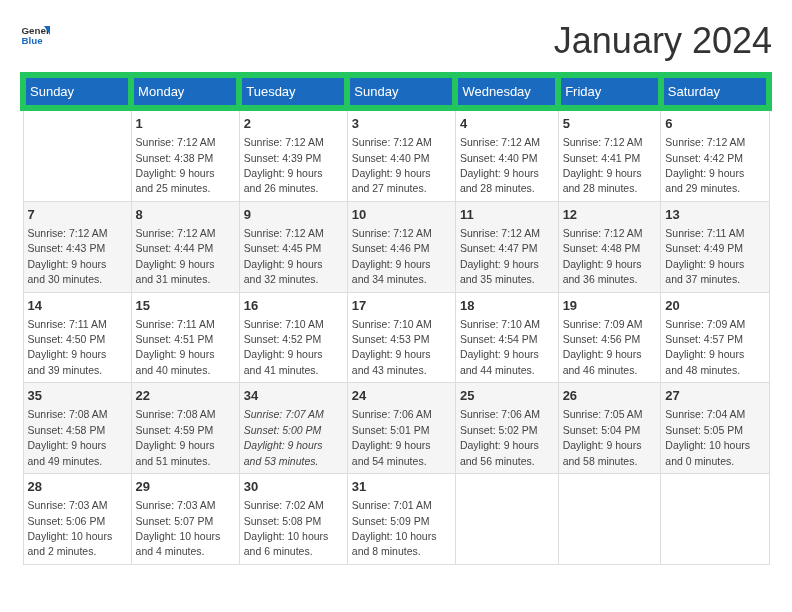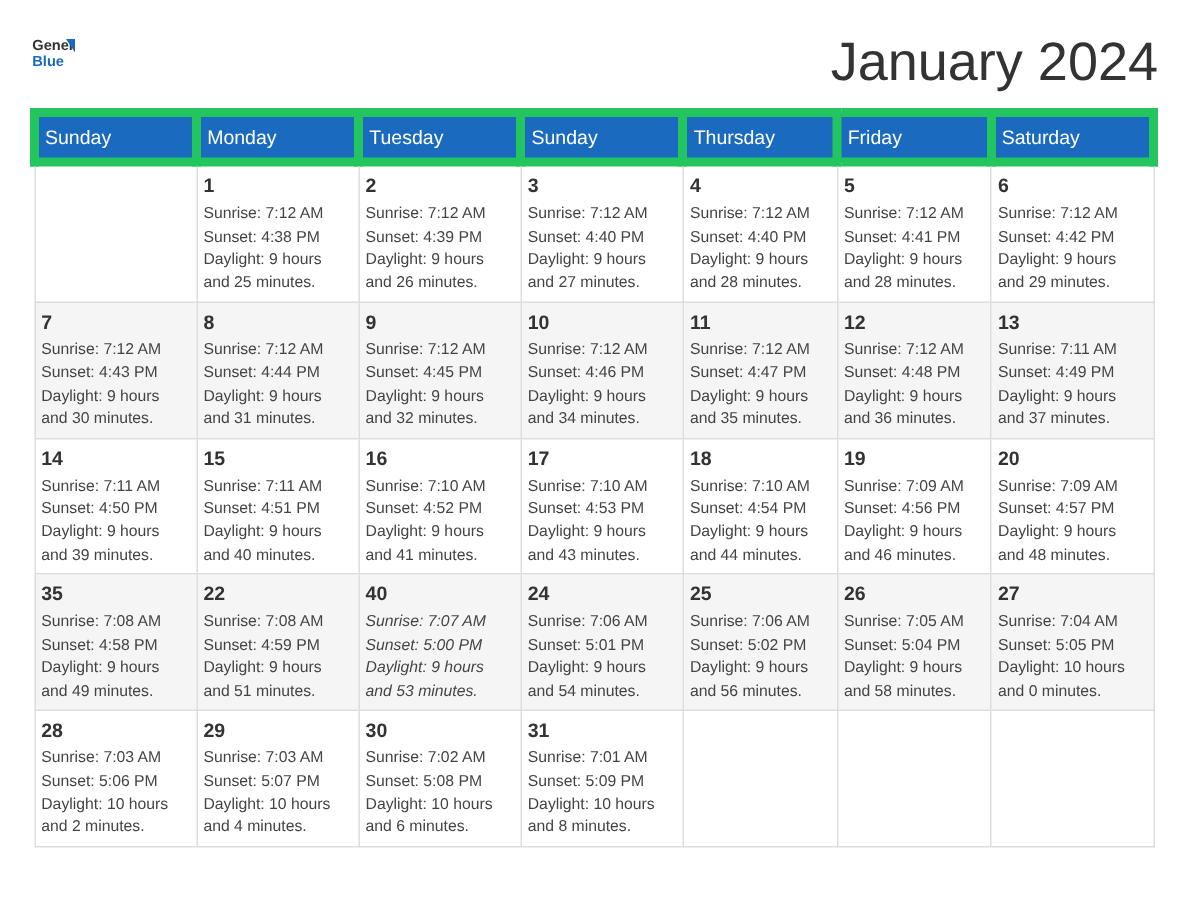--- a/index.html
+++ b/index.html
@@ -97,21 +97,21 @@
   </div>
 </div>
 
 <table>
   <thead>
     <tr>
     <th>Sunday</th>
         <th>Monday</th>
         <th>Tuesday</th>
         <th>Sunday</th>
-        <th>Thursday</th>
+        <th>Wednesday</th>
         <th>Friday</th>
         <th>Saturday</th>
       </tr>
   </thead>
   <tbody id="calendar-body">
   <tr>
         <td class="empty-cell"></td>
         <td><span class="day-number">1</span><span class="day-info" style="white-space: pre-line;">Sunrise: 7:12 AM
 Sunset: 4:38 PM
 Daylight: 9 hours
@@ -199,21 +199,21 @@
       </tr>
       <tr>
         <td><span class="day-number">35</span><span class="day-info" style="white-space: pre-line;">Sunrise: 7:08 AM
 Sunset: 4:58 PM
 Daylight: 9 hours
 and 49 minutes.</span></td>
         <td><span class="day-number">22</span><span class="day-info" style="white-space: pre-line;">Sunrise: 7:08 AM
 Sunset: 4:59 PM
 Daylight: 9 hours
 and 51 minutes.</span></td>
-        <td><span class="day-number">40</span><span class="day-info" style="white-space: pre-line; font-style: italic;">Sunrise: 7:07 AM
+        <td><span class="day-number">34</span><span class="day-info" style="white-space: pre-line; font-style: italic;">Sunrise: 7:07 AM
 Sunset: 5:00 PM
 Daylight: 9 hours
 and 53 minutes.</span></td>
         <td><span class="day-number">24</span><span class="day-info" style="white-space: pre-line;">Sunrise: 7:06 AM
 Sunset: 5:01 PM
 Daylight: 9 hours
 and 54 minutes.</span></td>
         <td><span class="day-number">25</span><span class="day-info" style="white-space: pre-line;">Sunrise: 7:06 AM
 Sunset: 5:02 PM
 Daylight: 9 hours

